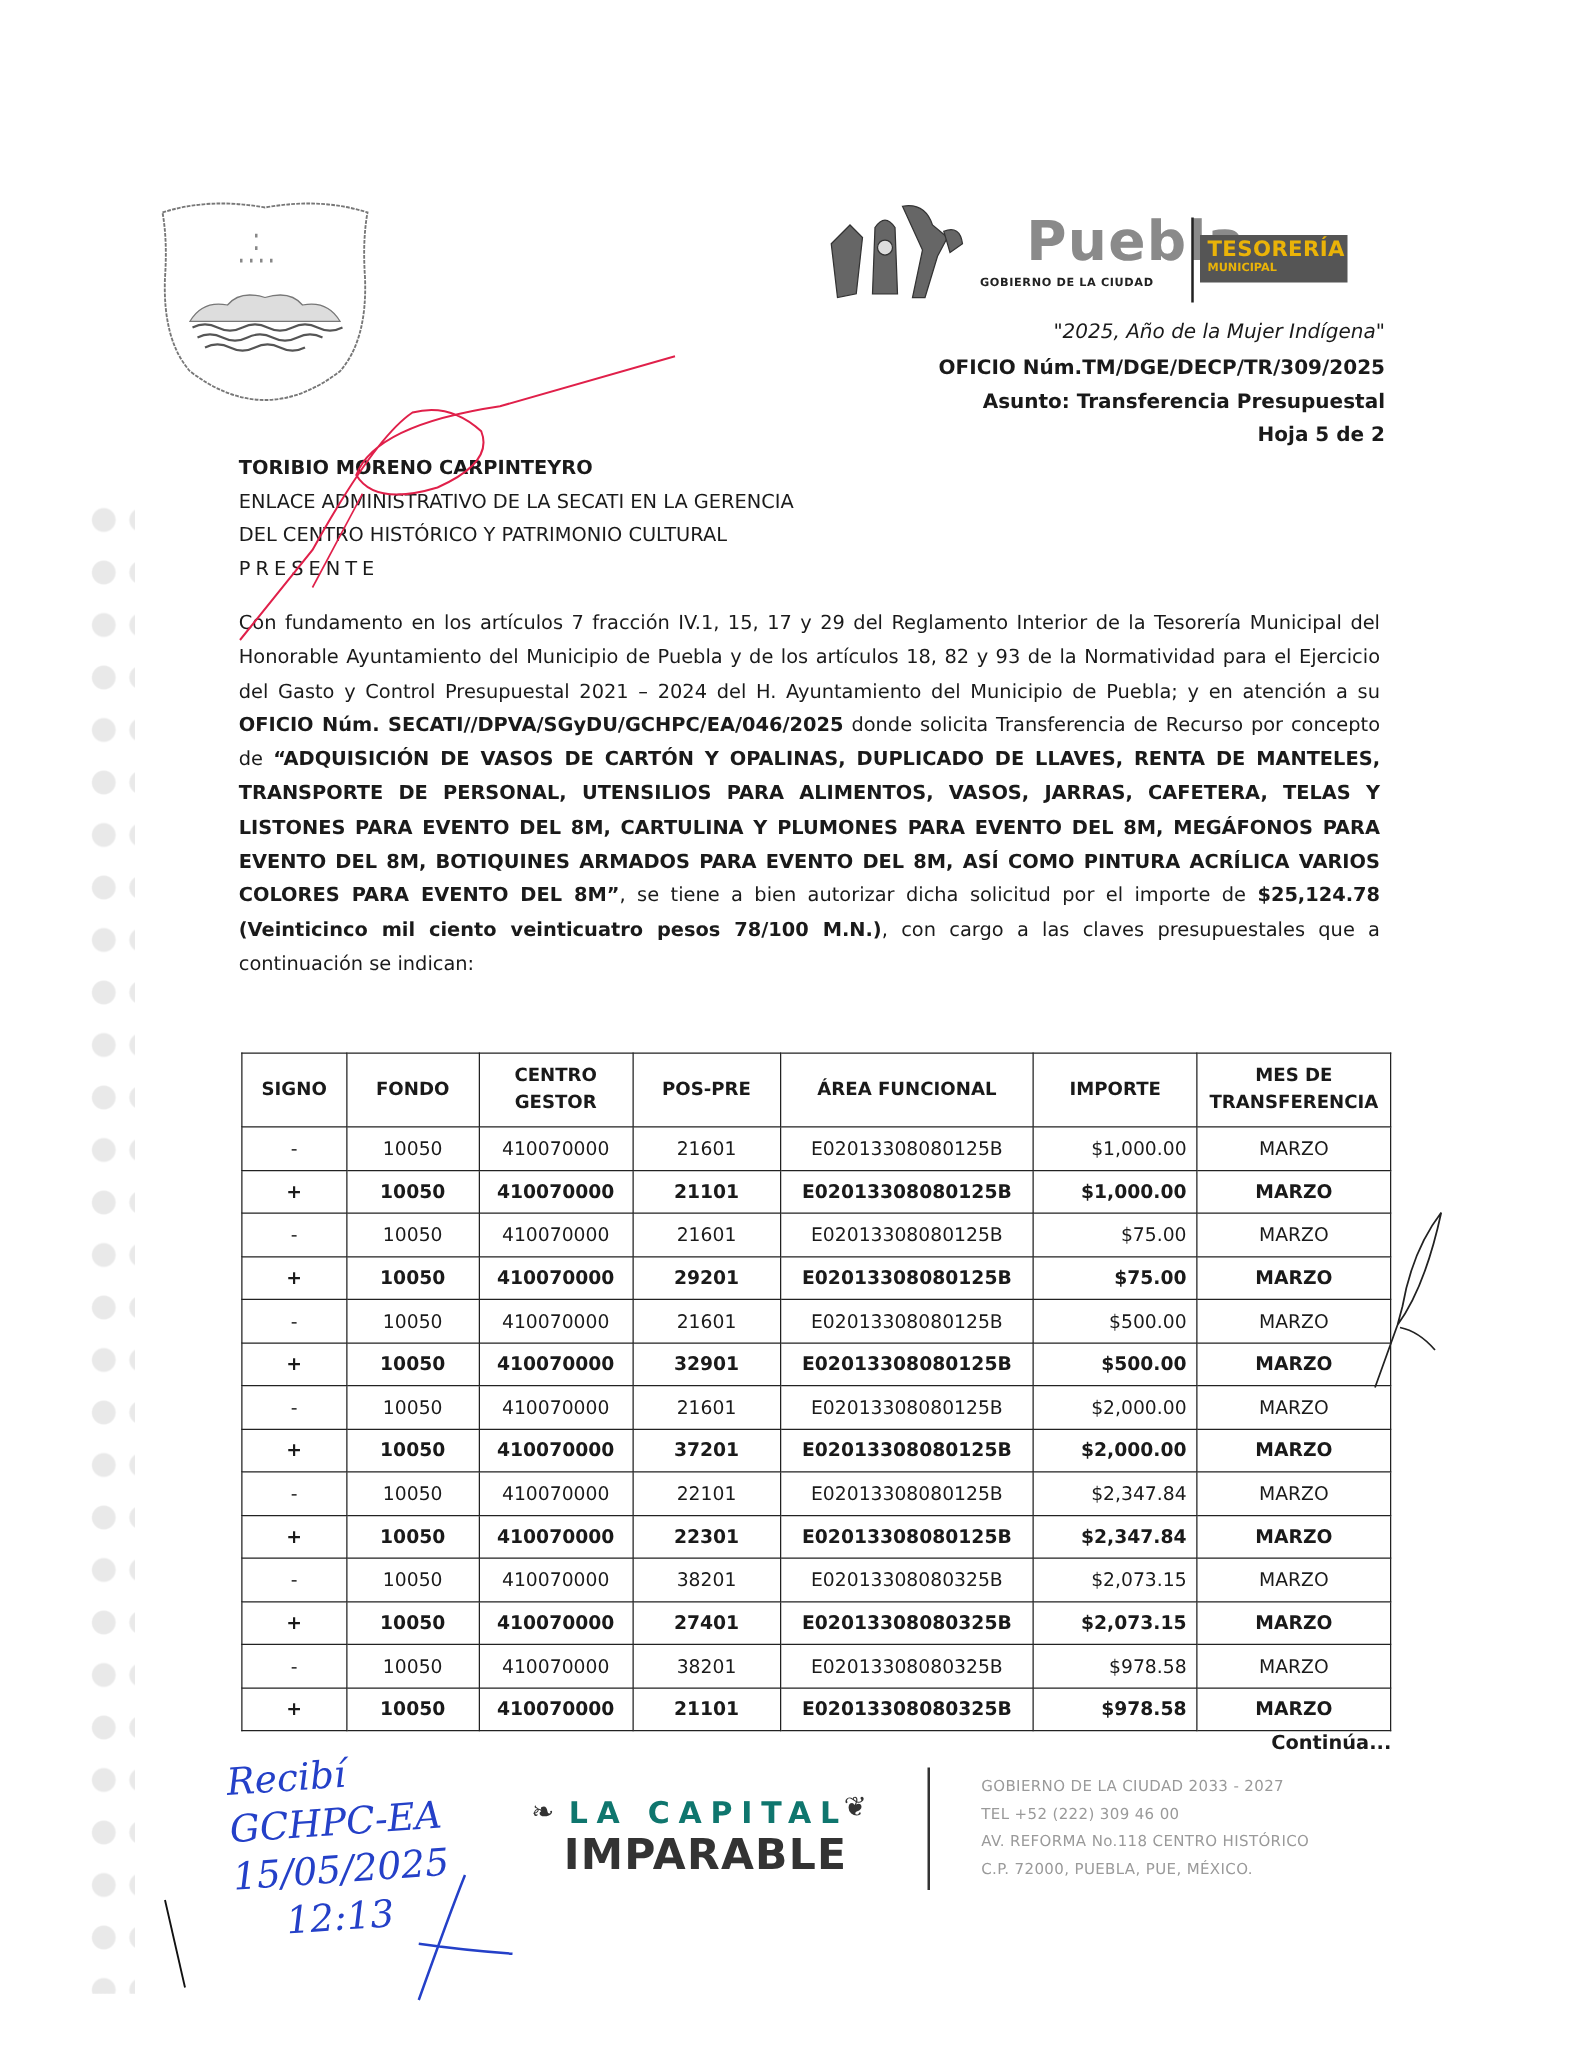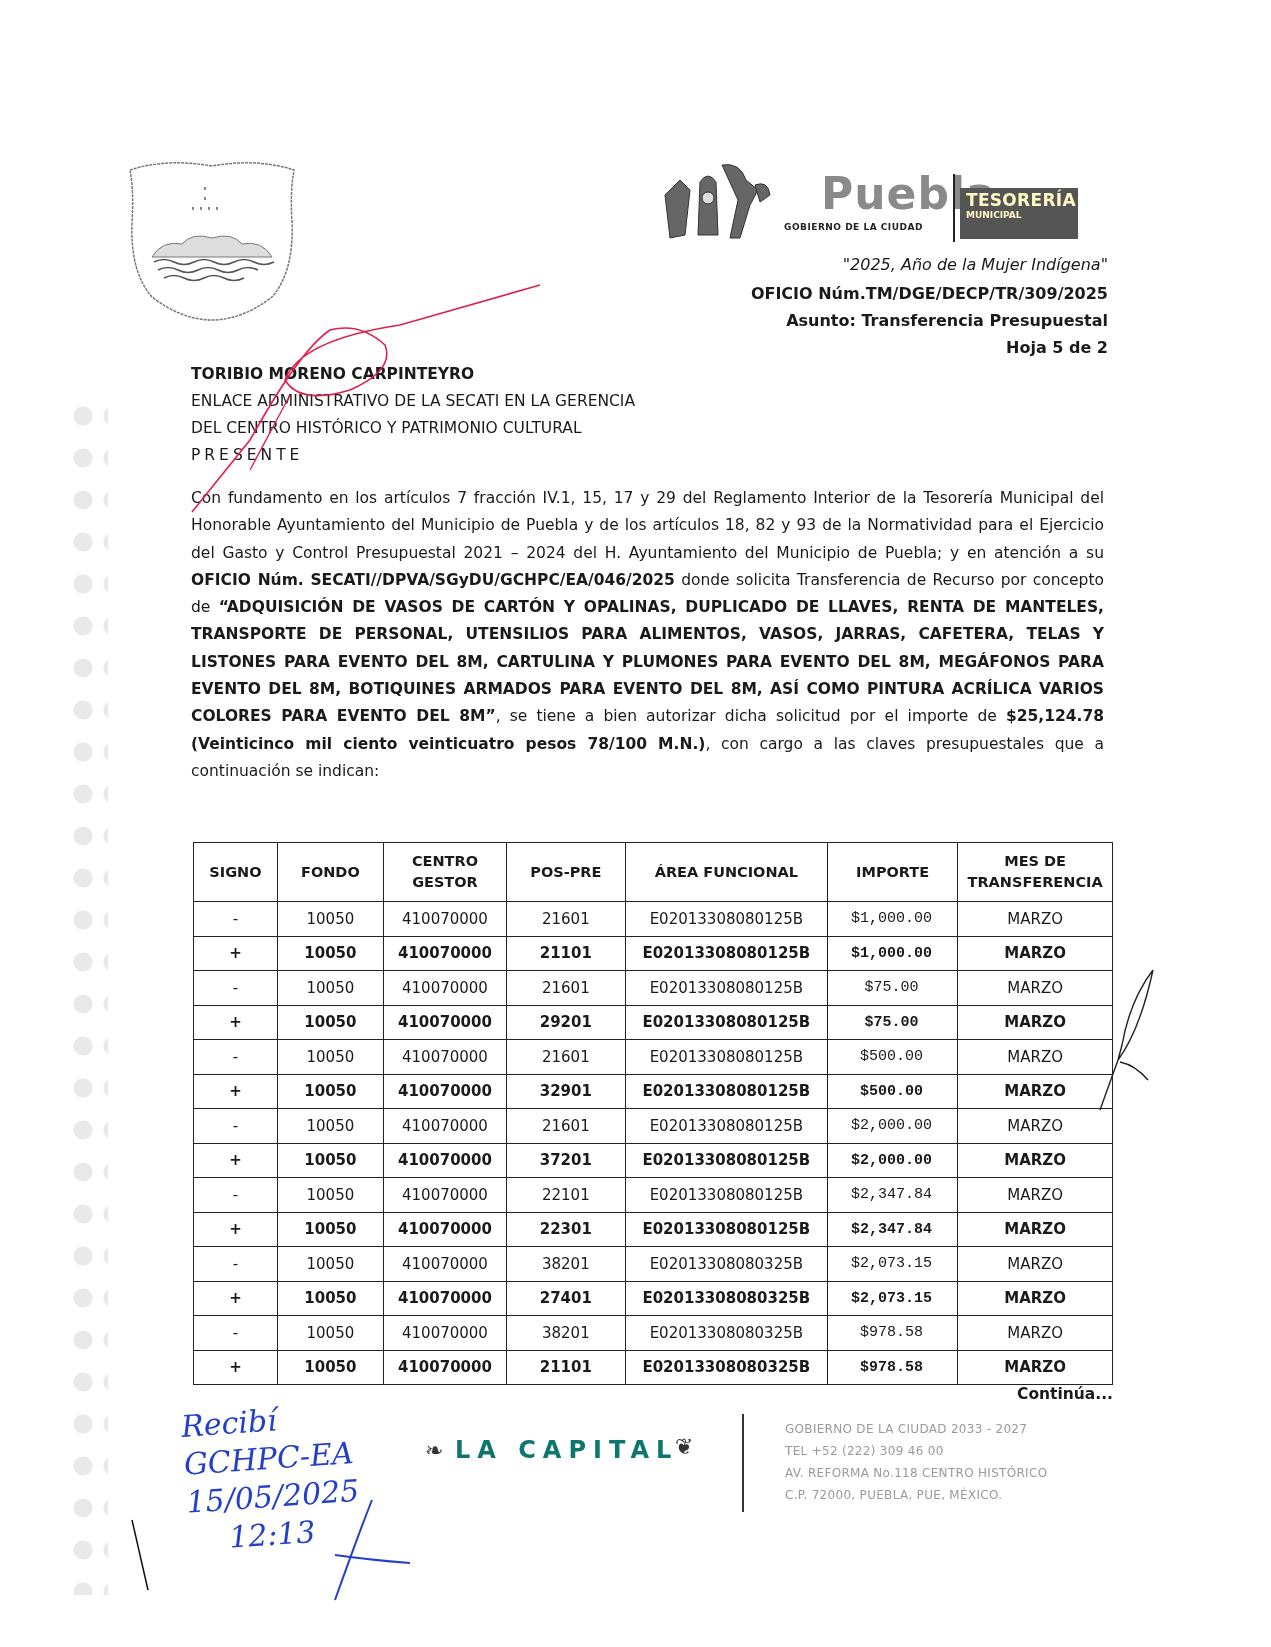--- a/index.html
+++ b/index.html
@@ -15,21 +15,21 @@
   
   .shield { left: 122px; top: 152px; width: 180px; height: 170px; }
 
   
   .puebla-logo { left: 660px; top: 160px; width: 420px; height: 90px; }
   .logo-figures { left: 0; top: 0; width: 115px; height: 80px; }
   .logo-word { left: 120px; top: 12px; font-size: 44px; font-weight: bold; color: #8a8a8a;
     letter-spacing: 1px; font-family: "DejaVu Sans", sans-serif; line-height: 44px; margin-left: 41px; }
   .logo-sub { left: 124px; top: 62px; font-size: 9px; font-weight: bold; letter-spacing: .5px; color: #222; }
   .logo-divider { left: 293px; top: 14px; width: 2px; height: 68px; background: #222; }
-  .tes-box { left: 300px; top: 28px; width: 118px; height: 51px; background: #555; color: #fef9c3; }
+  .tes-box { left: 300px; top: 28px; width: 118px; height: 38px; background: #555; color: #eab308; }
   .tes-title { left: 6px; top: 2px; font-size: 17px; font-weight: bold; letter-spacing: .3px; }
   .tes-sub { left: 6px; top: 22px; font-size: 9px; font-weight: bold; text-align: right; }
 
   .right-head { right: 163px; text-align: right; font-size: 16px; white-space: nowrap; }
   .motto { top: 255px; font-style: italic; }
   .oficio { top: 284px; font-weight: bold; }
   .asunto { top: 311px; font-weight: bold; }
   .hoja { top: 338px; font-weight: bold; }
 
   .recipient { left: 191px; font-size: 15.5px; white-space: nowrap; }
@@ -39,21 +39,21 @@
   .rec-l3 { top: 446px; letter-spacing: 4px; }
 
   .body-para { left: 191px; top: 485px; width: 913px; font-size: 15.5px; line-height: 27.3px; text-align: justify; }
   .body-para b { font-weight: bold; }
 
   
   .tbl { left: 193px; top: 800px; width: 920px; border-collapse: collapse; font-size: 15px; margin-top: 42px; }
   .tbl th, .tbl td { border: 1.5px solid #222; text-align: center; padding: 0 6px; }
   .tbl th { height: 58px; font-weight: bold; font-size: 14.5px; line-height: 21px; }
   .tbl td { height: 33.5px; }
-  .tbl td.amt { padding-right: 8px; font-family: Liberation Mono, monospace; }
+  .tbl td.amt { text-align: right; padding-right: 8px; }
   .tbl tr.plus td { font-weight: bold; }
   .c0{width:80px}.c1{width:110px}.c2{width:118px}.c3{width:132px}.c4{width:200px}.c5{width:134px}.c6{width:145px}
 
   .continua { right: 158px; top: 1385px; font-size: 15.5px; font-weight: bold; }
 
   
   .capital { left: 425px; top: 1432px; width: 280px; height: 80px; }
   .cap-line1 { left: 30px; top: 4px; font-size: 24px; letter-spacing: 7px; font-weight: bold; color: #0f766e; }
   .cap-line2 { left: 26px; top: 32px; font-size: 34px; font-weight: bold; color: #333; letter-spacing: 1px; }
   .cap-wing-l { left: 0; top: 6px; font-size: 22px; color: #333; }
@@ -265,20 +265,21 @@
       </tr>
   </tbody>
 </table>
 
 <div class="abs continua">Continúa...</div>
 
 <div class="abs capital">
   <div class="abs cap-wing-l">❧</div>
   <div class="abs cap-line1">LA CAPITAL</div>
   <div class="abs cap-wing-r">❦</div>
+  <div class="abs cap-line2">IMPARABLE</div>
 </div>
 <div class="abs foot-divider"></div>
 <div class="abs foot-info">
   <div>GOBIERNO DE LA CIUDAD 2033 - 2027</div>
   <div>TEL +52 (222) 309 46 00</div>
   <div>AV. REFORMA No.118 CENTRO HISTÓRICO</div>
   <div>C.P. 72000, PUEBLA, PUE, MÉXICO.</div>
 </div>
 
 <div class="abs handwriting">

